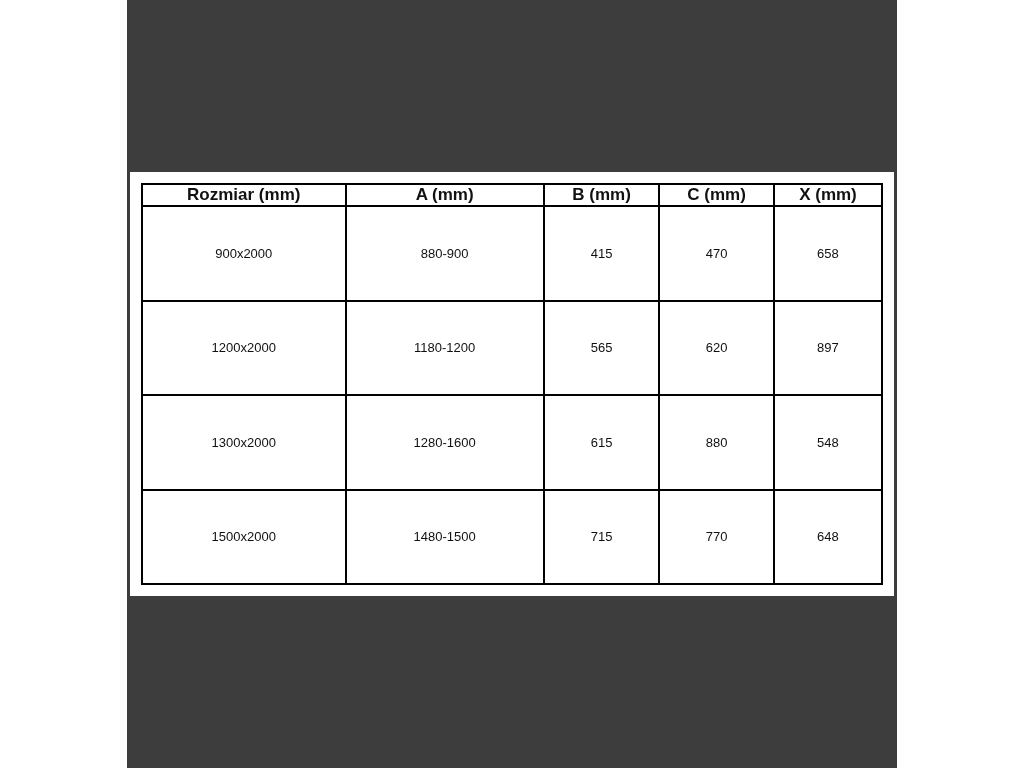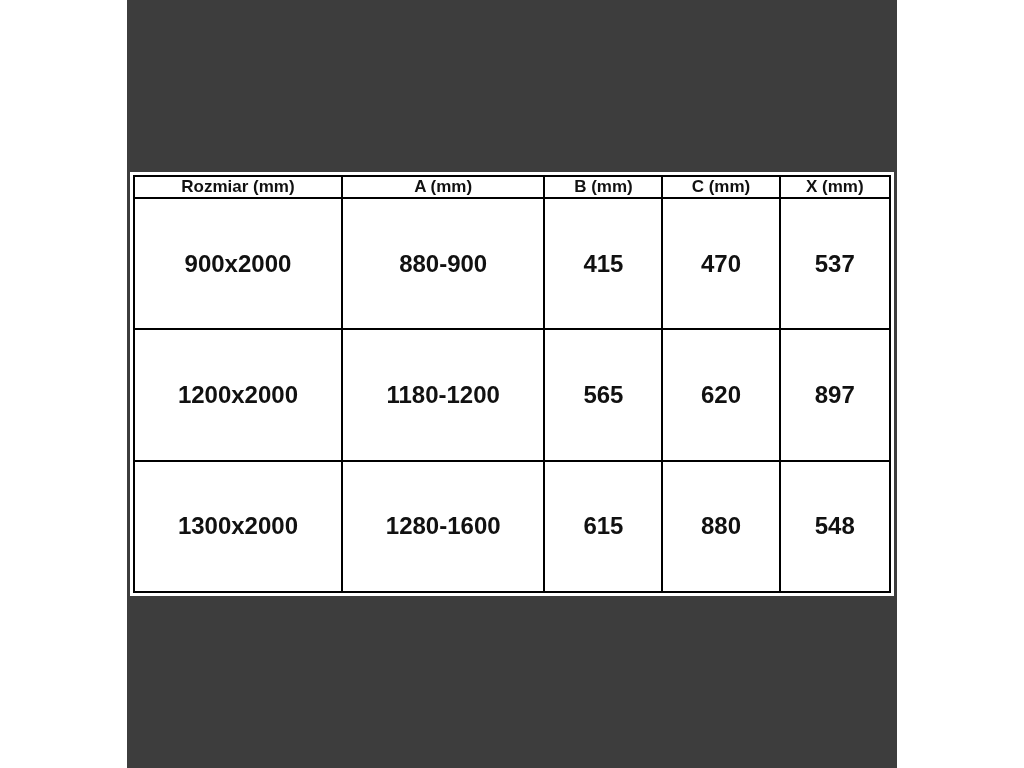--- a/index.html
+++ b/index.html
@@ -26,21 +26,21 @@
     background: #3d3d3d;
   }
   .table-panel {
     position: absolute;
     left: 3px;
     top: 172px;
     width: 764px;
     height: 424px;
     background: #ffffff;
     box-sizing: border-box;
-    padding: 3px;
+    padding: 11px;
   }
   table.size-table {
     width: 100%;
     height: 100%;
     border-collapse: collapse;
     table-layout: fixed;
     background: #ffffff;
   }
   table.size-table th,
   table.size-table td {
@@ -50,22 +50,22 @@
     color: #111111;
     padding: 0;
     overflow: hidden;
     white-space: nowrap;
   }
   table.size-table th {
     font-weight: bold;
     font-size: 17px;
   }
   table.size-table td {
-    font-weight: bold;
-    font-size: 24px;
+    font-weight: normal;
+    font-size: 13px;
   }
 </style>
 </head>
 <body>
 
 <div class="stage" style="background: rgb(255, 255, 255);">
   <div class="gray-band" style="background: rgb(61, 61, 61);">
     <div class="table-panel" style="background: rgb(255, 255, 255);">
       <table class="size-table">
         <colgroup>
@@ -83,33 +83,40 @@
               <th>C (mm)</th>
               <th>X (mm)</th>
             </tr>
         </thead>
         <tbody id="body-rows">
             <tr>
               <td>900x2000</td>
               <td>880-900</td>
               <td>415</td>
               <td>470</td>
-              <td>537</td>
+              <td>658</td>
             </tr>
             <tr>
               <td>1200x2000</td>
               <td>1180-1200</td>
               <td>565</td>
               <td>620</td>
               <td>897</td>
             </tr>
             <tr>
               <td>1300x2000</td>
               <td>1280-1600</td>
               <td>615</td>
               <td>880</td>
               <td>548</td>
             </tr>
+            <tr>
+              <td>1500x2000</td>
+              <td>1480-1500</td>
+              <td>715</td>
+              <td>770</td>
+              <td>648</td>
+            </tr>
           </tbody>
       </table>
     </div>
   </div>
 </div>
 
 </body></html>

